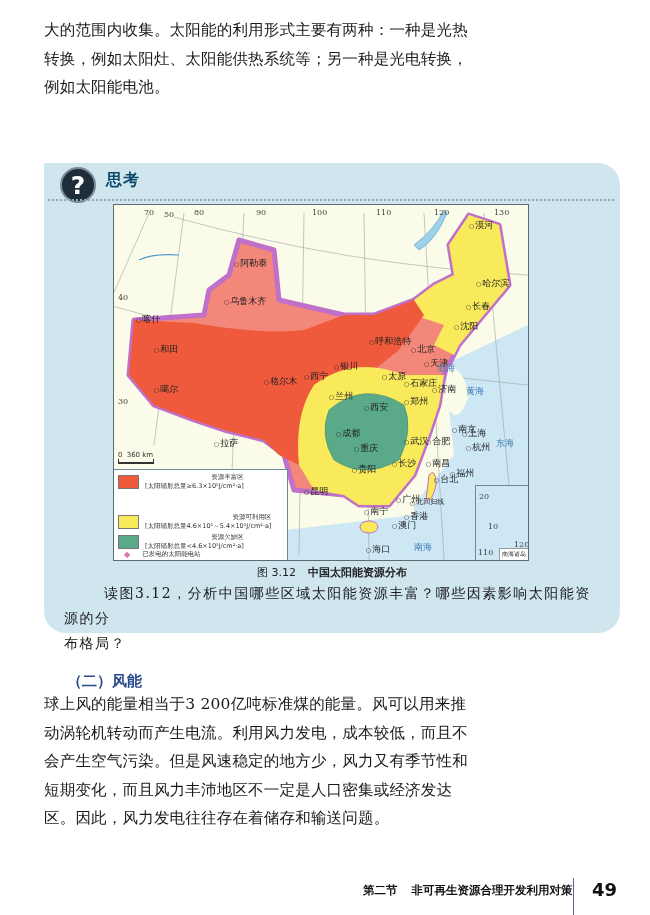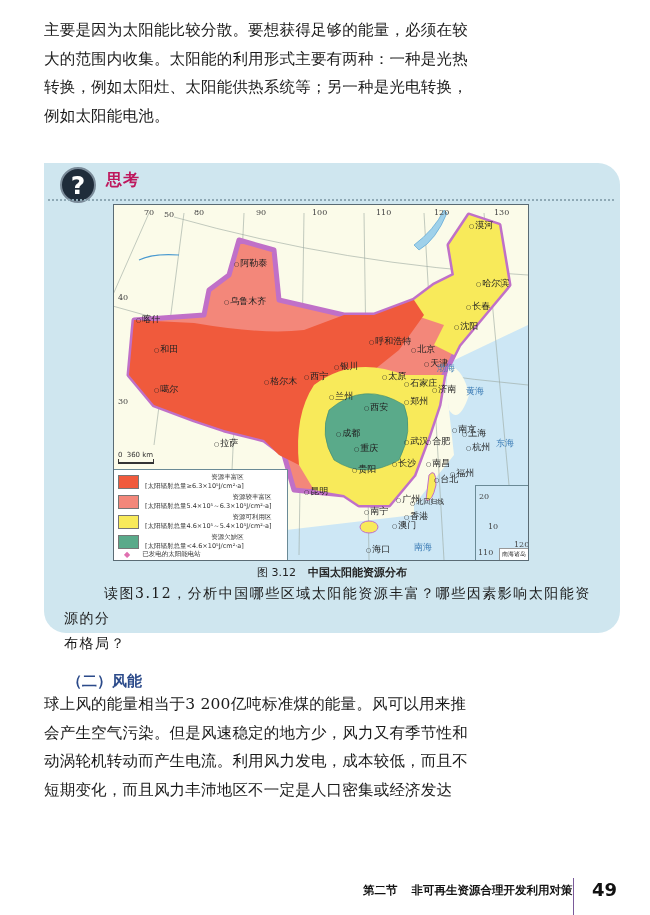--- a/index.html
+++ b/index.html
@@ -20,21 +20,21 @@
     background: #cfe6ef; border-radius: 0 22px 22px 22px;
   }
   #think-icon {
     position: absolute; left: 16px; top: 4px; width: 32px; height: 32px; border-radius: 50%;
     background: #1f2c3a; border: 2px solid #7a8a98; color: #fff;
     font-family: "DejaVu Sans", sans-serif; font-weight: bold; font-size: 25px;
     display: flex; align-items: center; justify-content: center; line-height: 1;
   }
   #think-title {
     position: absolute; left: 62px; top: 7px; font-family: "DejaVu Sans", sans-serif;
-    font-weight: bold; font-size: 16px; color: #be185d; letter-spacing: 1px;
+    font-weight: bold; font-size: 16px; color: #0c4a6e; letter-spacing: 1px;
   }
   #think-divider {
     position: absolute; left: 4px; right: 6px; top: 36px; border-top: 2px dotted #8fa9b5;
   }
   #map-frame {
     position: absolute; left: 69px; top: 41px; width: 414px; height: 355px;
     border: 1px solid #5a6b74; background: #fbfbe9; overflow: hidden;
   }
   #map-frame svg { position: absolute; left: 0; top: 0; }
   .tick { position: absolute; font-size: 8px; color: #444; font-family: "DejaVu Serif", serif; }
@@ -91,21 +91,20 @@
   #footer-sep { position: absolute; left: 573px; top: 878px; height: 37px; border-left: 1.5px solid #7a5a9a; }
   #page-number {
     position: absolute; left: 584px; top: 879px; font-family: "DejaVu Sans", sans-serif;
     font-weight: bold; font-size: 18px; color: #111; margin-left: 8px;
   }
 </style>
 </head>
 <body>
 
 <div id="intro" class="para">
-  <span class="ln">主要是因为太阳能比较分散。要想获得足够的能量，必须在较</span>
   <span class="ln">大的范围内收集。太阳能的利用形式主要有两种：一种是光热</span>
   <span class="ln">转换，例如太阳灶、太阳能供热系统等；另一种是光电转换，</span>
   <span class="ln">例如太阳能电池。</span>
 </div>
 
 <div id="think-box">
   <div id="think-icon">?</div>
   <div id="think-title">思考</div>
   <div id="think-divider"></div>
 
@@ -212,27 +211,20 @@
     </div>
 
     <div id="legend">
       <div class="lg-row" style="top:2px">
         <div class="lg-sw" style="background:#f05a3c"></div>
         <div class="lg-txt">
             <div>资源丰富区</div>
             <div>[太阳辐射总量≥6.3×10⁵J/cm²·a]</div>
           </div>
       </div>
-      <div class="lg-row" style="top:22px">
-        <div class="lg-sw" style="background:#f3877a"></div>
-        <div class="lg-txt">
-            <div>资源较丰富区</div>
-            <div>[太阳辐射总量5.4×10⁵～6.3×10⁵J/cm²·a]</div>
-          </div>
-      </div>
       <div class="lg-row" style="top:42px">
         <div class="lg-sw" style="background:#f8ea5a"></div>
         <div class="lg-txt">
             <div>资源可利用区</div>
             <div>[太阳辐射总量4.6×10⁵～5.4×10⁵J/cm²·a]</div>
           </div>
       </div>
       <div class="lg-row" style="top:62px">
         <div class="lg-sw" style="background:#5aaa8a"></div>
         <div class="lg-txt">
@@ -262,22 +254,23 @@
   <p id="think-question">
     <span class="ind"></span><span>读图3.12，分析中国哪些区域太阳能资源丰富？哪些因素影响太阳能资源的分</span><br>
     <span>布格局？</span>
   </p>
 </div>
 
 <div id="section-heading">（二）风能</div>
 
 <div id="wind" class="para">
   <span class="ln">球上风的能量相当于3 200亿吨标准煤的能量。风可以用来推</span>
+  <span class="ln">动涡轮机转动而产生电流。利用风力发电，成本较低，而且不</span>
   <span class="ln">会产生空气污染。但是风速稳定的地方少，风力又有季节性和</span>
-  <span class="ln">动涡轮机转动而产生电流。利用风力发电，成本较低，而且不</span>
   <span class="ln">短期变化，而且风力丰沛地区不一定是人口密集或经济发达</span>
+  <span class="ln">区。因此，风力发电往往存在着储存和输送问题。</span>
 </div>
 
 <div id="footer-section">
   <span>第二节</span><span class="gap"></span><span>非可再生资源合理开发利用对策</span>
 </div>
 <div id="footer-sep"></div>
 <div id="page-number">49</div>
 
 </body></html>

